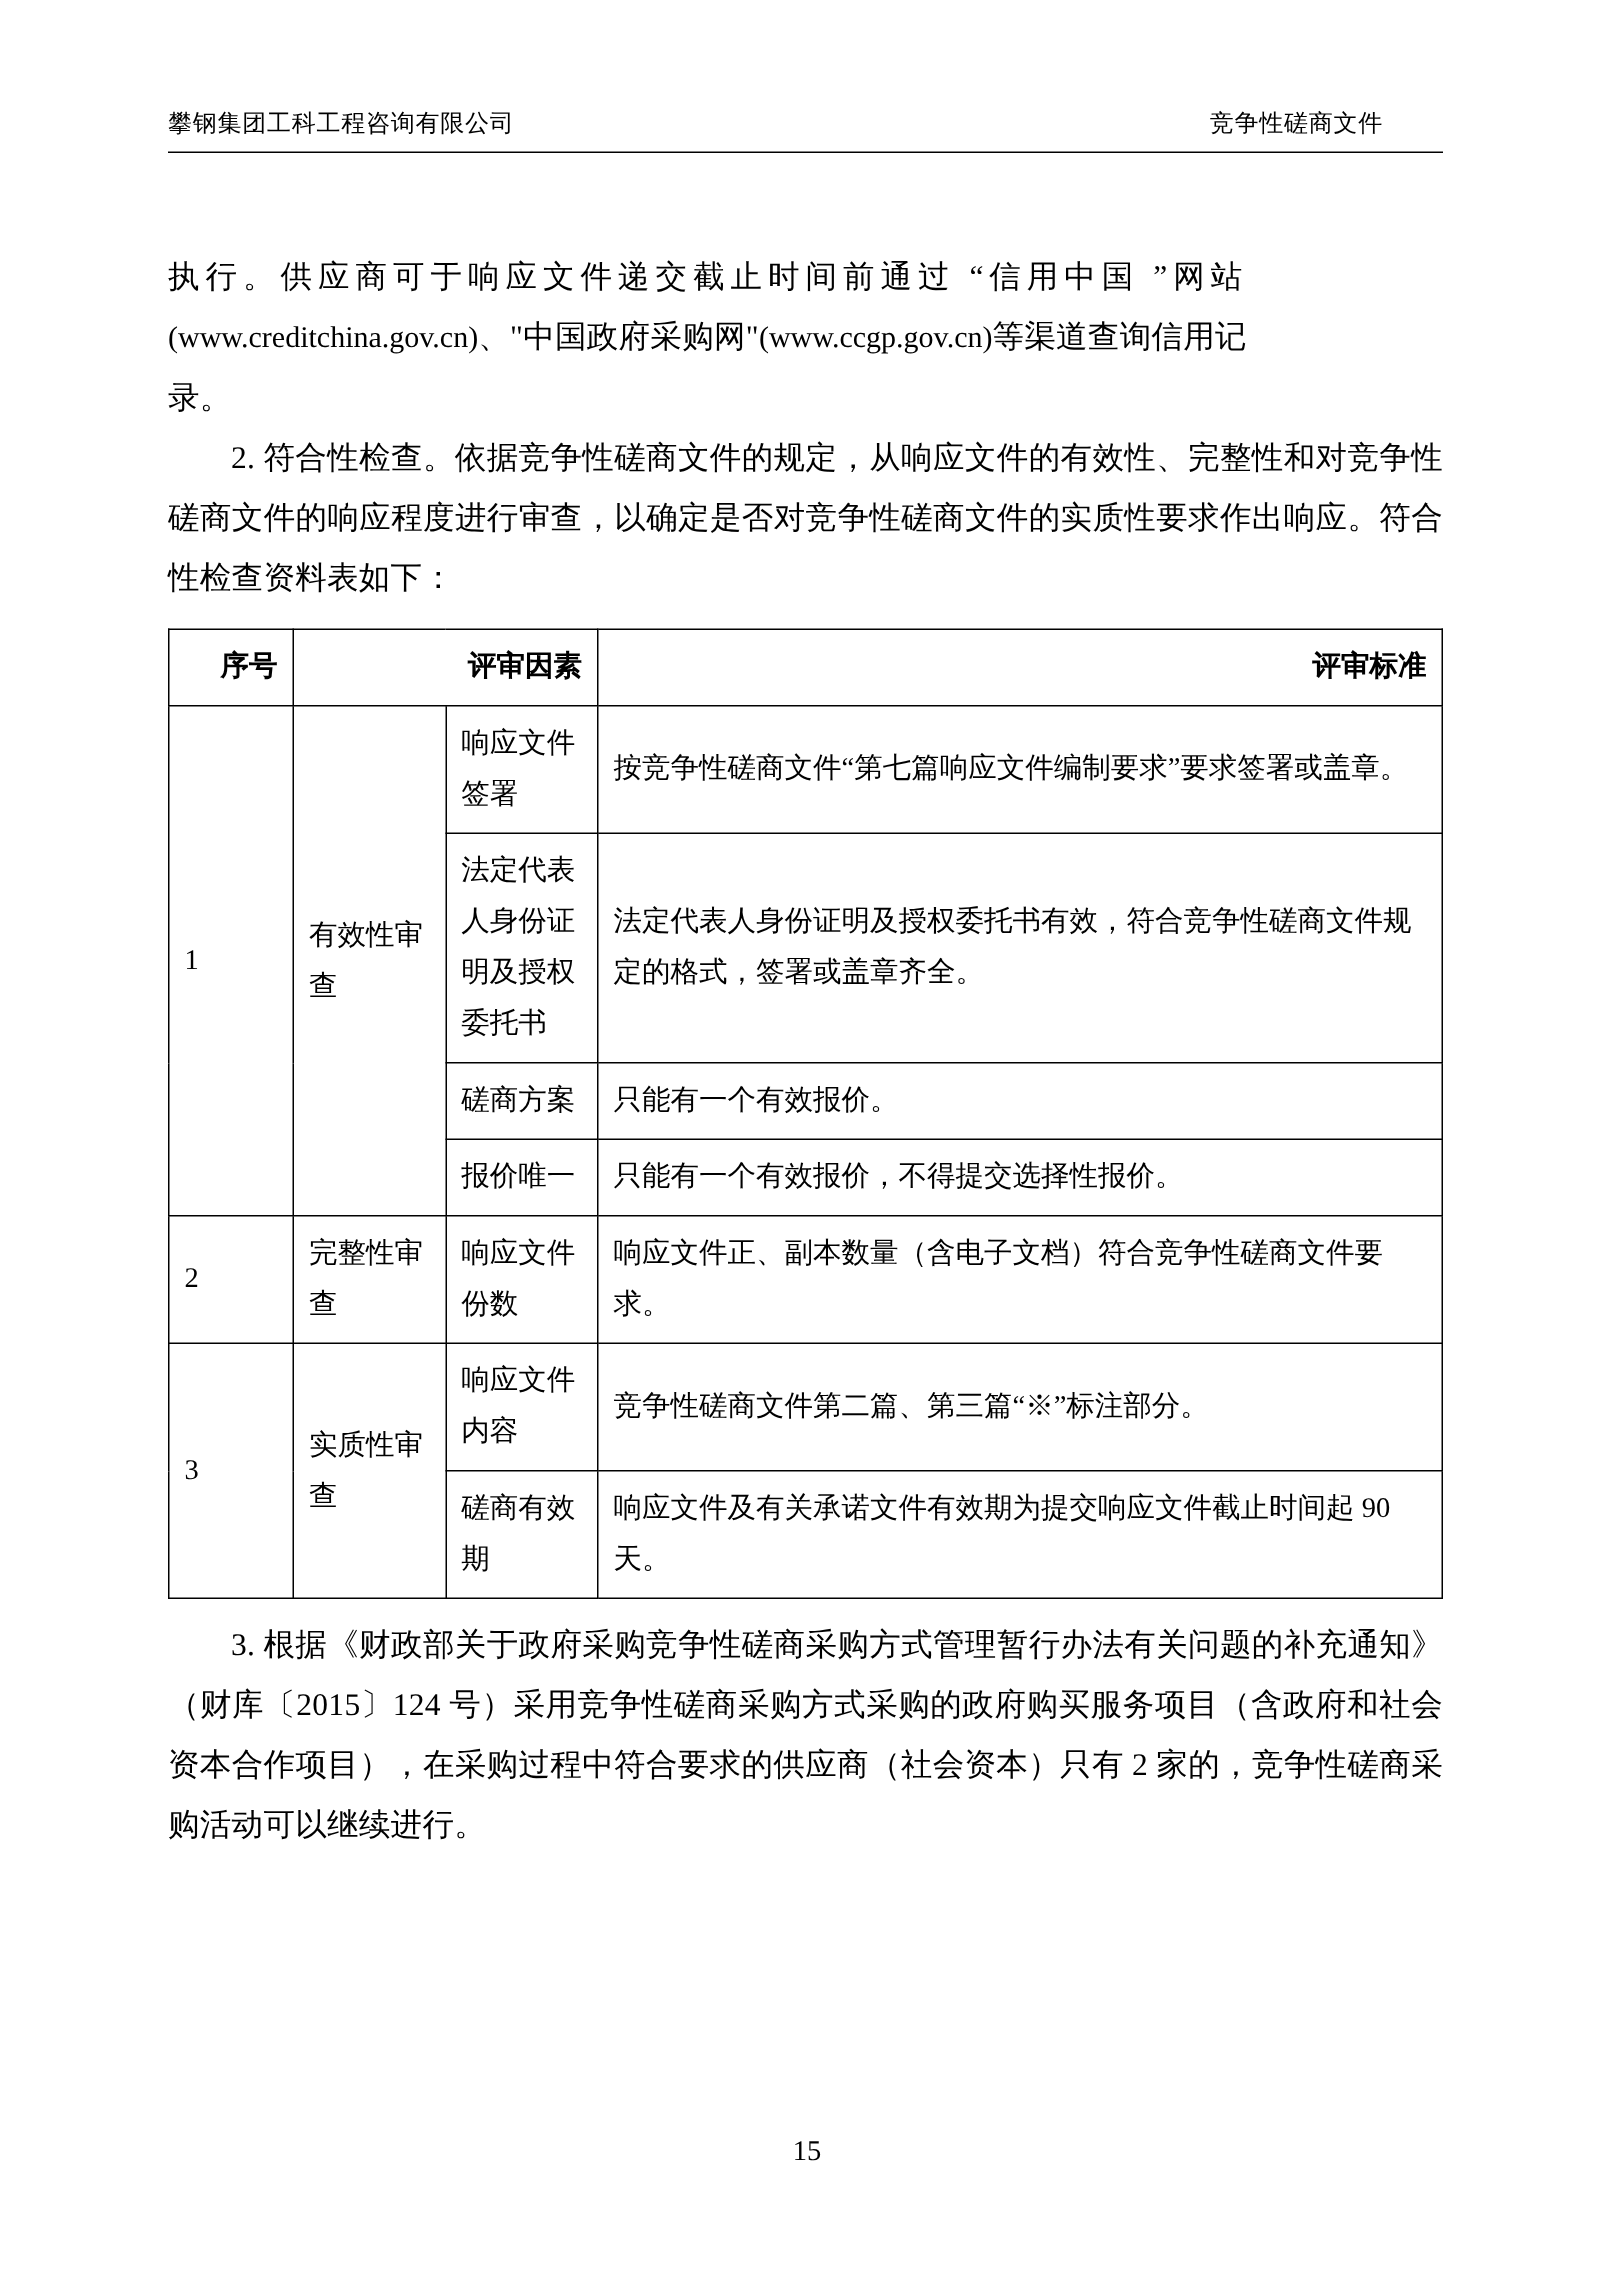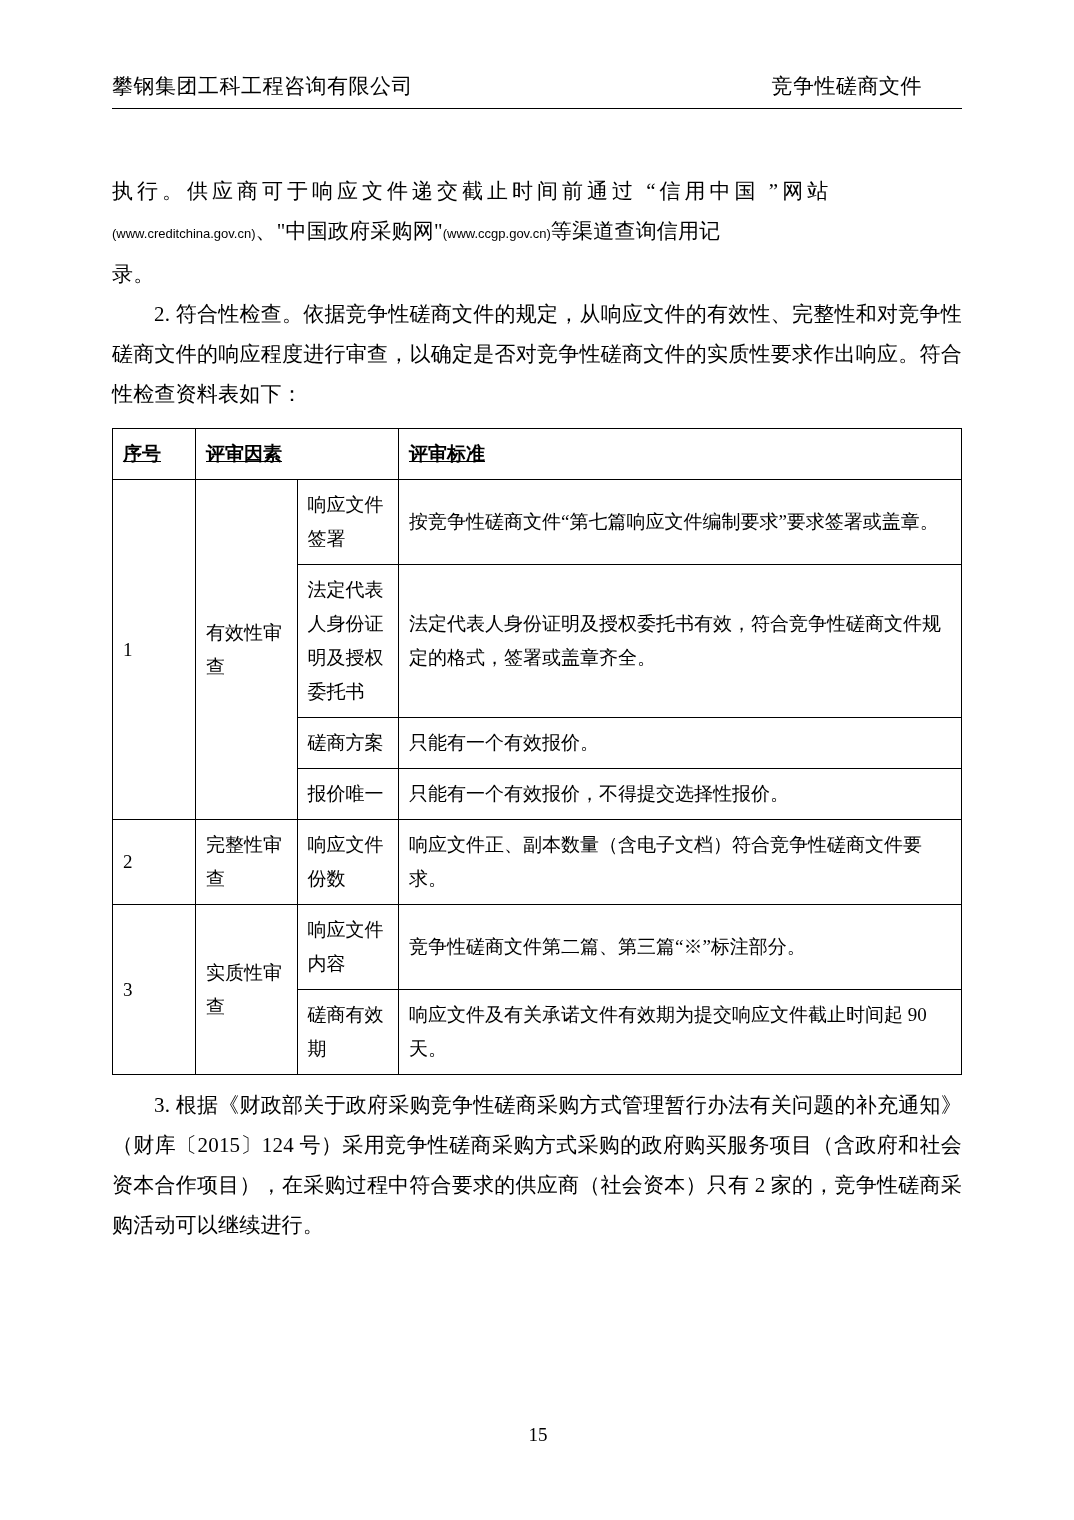--- a/index.html
+++ b/index.html
@@ -17,41 +17,41 @@
     position: relative;
     box-sizing: border-box;
     padding: 72px 112px 40px 112px;
     background: #ffffff;
     overflow: hidden;
   }
   .header {
     display: flex;
     justify-content: space-between;
     align-items: center;
-    font-size: 21px;
+    font-size: 16px;
     letter-spacing: 0.5px;
     padding-bottom: 8px;
     border-bottom: 1.5px solid #000;
     margin-bottom: 22px;
   }
   .header .h-left { white-space: nowrap; }
   .header .h-right { white-space: nowrap; padding-right: 40px; }
 
   p.body-text {
     font-size: 21px;
     line-height: 40px;
     margin: 0;
     text-align: justify;
     text-justify: inter-ideograph;
     letter-spacing: 0.2px;
   }
   p.indent { text-indent: 2em; }
   .mono-inline {
-    font-family: Liberation Sans, sans-serif;
-    font-size: 13px;
+    font-family: Liberation Serif, serif;
+    font-size: 20px;
     letter-spacing: 0px;
   }
   .spread {
     letter-spacing: 4px;
   }
 
   table.check-table {
     width: 100%;
     border-collapse: collapse;
     margin: 14px 0 10px 0;
@@ -60,23 +60,22 @@
   table.check-table td, table.check-table th {
     border: 1px solid #000;
     font-size: 19px;
     line-height: 34px;
     padding: 8px 10px;
     vertical-align: middle;
     font-weight: normal;
     text-align: left;
   }
   table.check-table th {
-    text-align: left;
+    text-align: right;
     font-weight: bold;
-    text-decoration: underline;
   }
   td.c-center { text-align: center; }
   .col-no { width: 62px; }
   .col-cat { width: 130px; }
   .col-fac { width: 182px; }
 
   .page-number {
     position: absolute;
     bottom: 74px;
     left: 1px;

